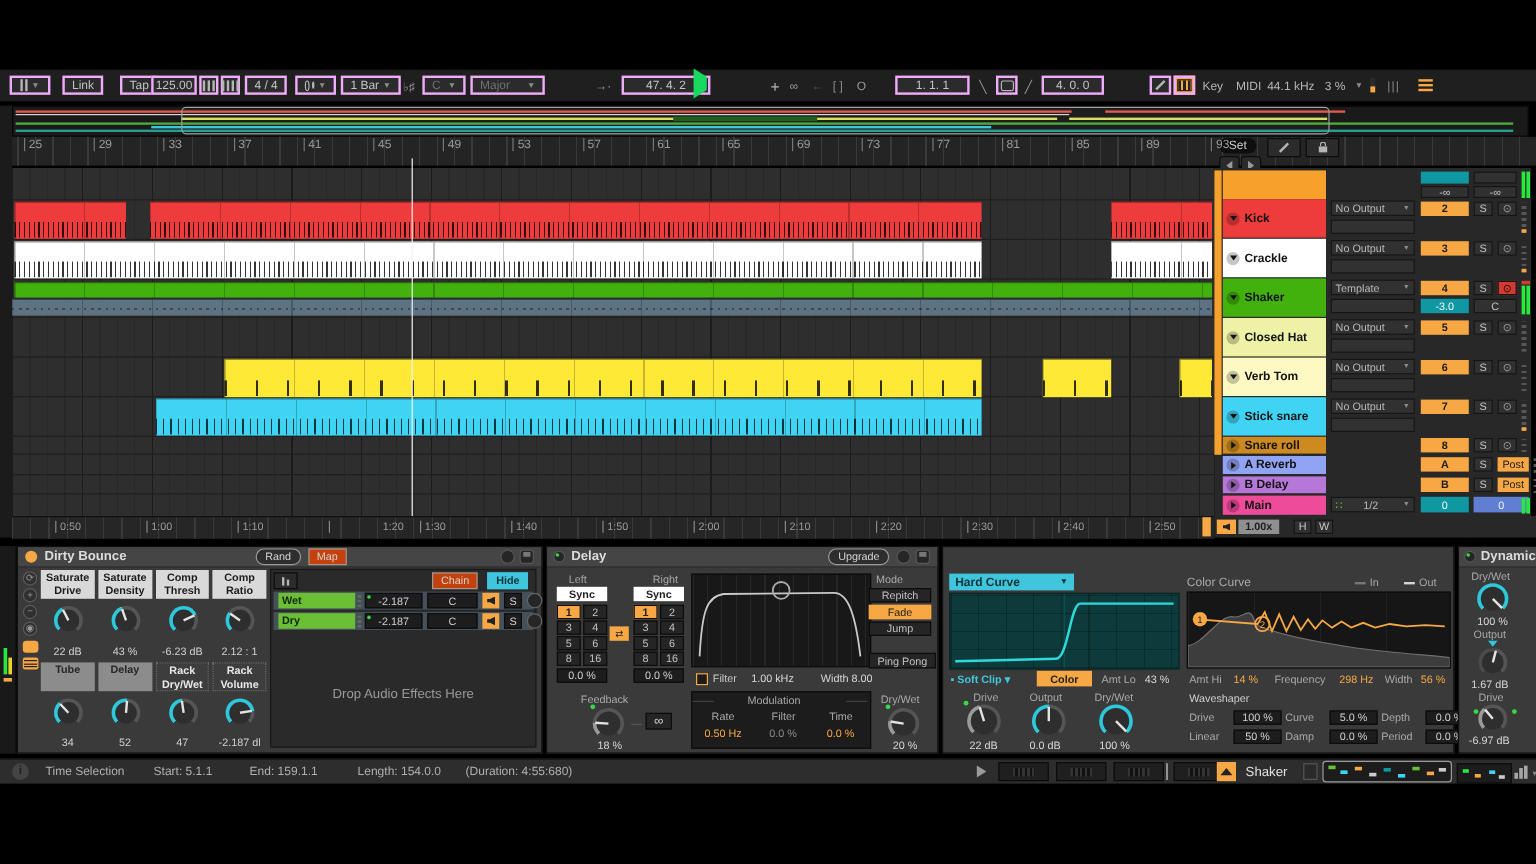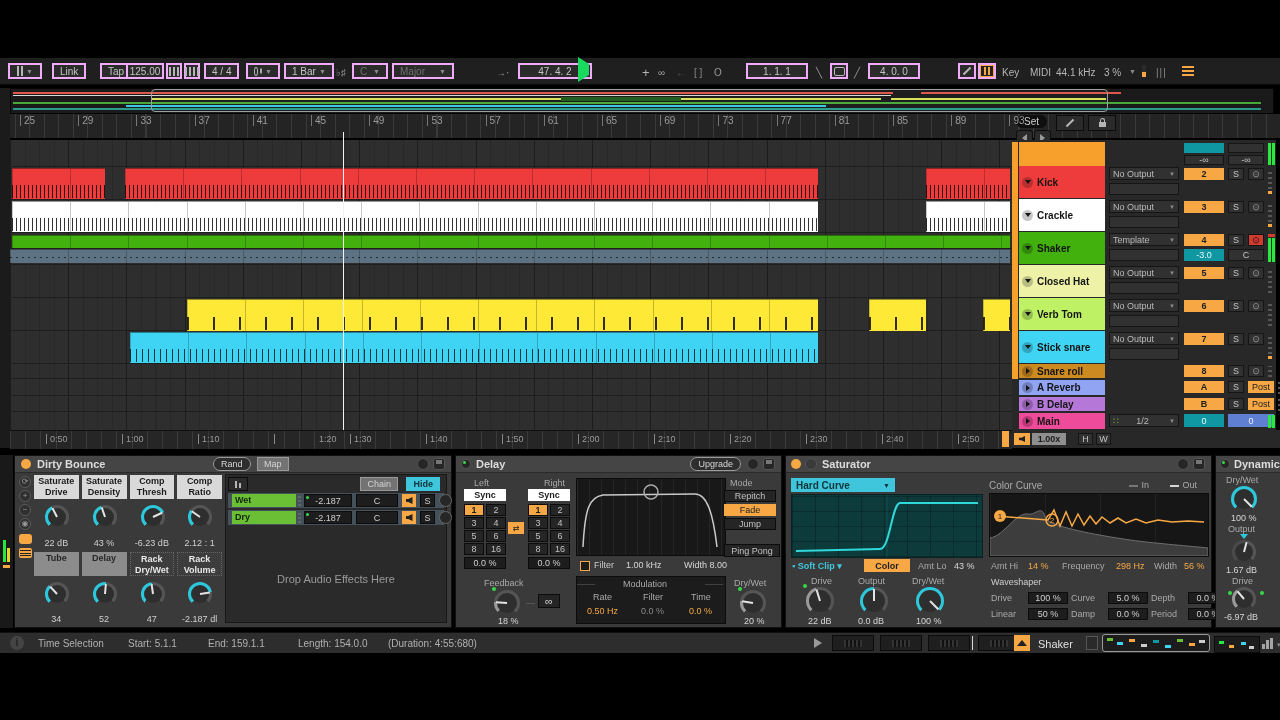--- a/index.html
+++ b/index.html
@@ -98,21 +98,21 @@
   .device{position:absolute;top:455px;height:173px;background:#3a3a3a;border:1px solid #101010;box-sizing:border-box;}
   .dev-head{position:absolute;left:0;top:0;right:0;height:16px;background:#454545;border-bottom:1px solid #2a2a2a;}
   .led{position:absolute;top:3px;width:10px;height:10px;border-radius:50%;background:#f7a845;}
   .led.off{background:#262626;border:1px solid #555;box-sizing:border-box;}
   .led.off:before{content:"";position:absolute;left:1px;top:1px;width:3px;height:3px;border-radius:50%;background:#35d94a;}
   .dev-title{position:absolute;top:2px;font-size:11px;color:#dcdcdc;font-weight:bold;}
   .head-ico{position:absolute;top:2px;width:12px;height:12px;border-radius:50%;background:#262626;border:1px solid #555;box-sizing:border-box;}
   .head-ico.disk{border-radius:3px;}
   .head-ico.disk:before{content:"";position:absolute;left:2px;top:1px;width:6px;height:4px;background:#777;}
   .pill{position:absolute;border:1px solid #9a9a9a;border-radius:8px;padding:0 7px;height:12px;line-height:12px;font-size:9px;color:#d5d5d5;background:#2e2e2e;top:1px;}
-  .flatbtn{position:absolute;background:#737373;border:1px solid #9a9a9a;padding:0 6px;height:12px;line-height:12px;font-size:9px;color:#d5d5d5;top:1px;}
+  .flatbtn{position:absolute;background:#c2410c;border:1px solid #9a9a9a;padding:0 6px;height:12px;line-height:12px;font-size:9px;color:#d5d5d5;top:1px;}
   .knob{position:absolute;}
   .knob .karc{position:absolute;inset:0;border-radius:50%;background:conic-gradient(from 225deg,var(--c) 0deg var(--s),#555 var(--s) 270deg,transparent 270deg 360deg);}
   .knob .kface{position:absolute;inset:3px;border-radius:50%;background:#2e2e2e;}
   .knob .kptr{position:absolute;left:50%;top:50%;width:2px;height:42%;margin-left:-1px;background:#e3e3e3;transform-origin:50% 0;transform:rotate(calc(var(--s) + 45deg));}
   .kdot{position:absolute;width:4px;height:4px;border-radius:50%;background:#35d94a;}
   .dlabel{position:absolute;color:#a9a9a9;font-size:9px;}
   .dvalue{position:absolute;color:#d6d6d6;font-size:9px;}
   .orangev{color:#f7a845;}
   .valbox{position:absolute;background:#1d1d1d;border:1px solid #0c0c0c;color:#cfcfcf;font-size:9px;display:flex;align-items:center;justify-content:center;box-sizing:border-box;}
 
@@ -456,21 +456,21 @@
           <span>No Output</span>
           <span class="caret" style="font-size:6px">▼</span>
         </div>
         <div class="io-box" style="top: 17px; height: 12px;"></div>
         <div class="num-box" style="top: 2px;">5</div>
         <div class="s-box" style="top: 2px;">S</div>
         <div class="arm-box" style="top: 2px;">⊙</div>
         <div class="meter-dots" style="top: 3px; height: 25px;"></div>
       </div>
       <div style="position: absolute; left: 0px; top: 158px; width: 264px; height: 33px;">
-        <div class="trk-color" style="top: 0px; height: 32px; background: #bef264;">
+        <div class="trk-color" style="top: 0px; height: 32px; background: #fef9c3;">
           <div class="fold">
             <i></i>
           </div>
           <span>Verb Tom</span>
         </div>
         <div class="io-box" style="top: 1px;">
           <span>No Output</span>
           <span class="caret" style="font-size:6px">▼</span>
         </div>
         <div class="io-box" style="top: 17px; height: 12px;"></div>
@@ -780,27 +780,20 @@
     <div class="knob" style="left:284px;top:134px;width:26px;height:26px;--c:#9a9a9a;--s:54deg">
         <div class="karc"></div>
         <div class="kface"></div>
         <div class="kptr"></div>
       </div>
     <span class="kdot" style="left:282px;top:131px"></span>
     <span class="dvalue" style="left:288px;top:160px">20 %</span>
   </div>
 
   <div class="device" style="left:785px;width:427px">
-    <div class="dev-head">
-      <span class="led" style="left:5px"></span>
-      <span class="head-ico" style="left:19px;background:#3a3a3a"></span>
-      <span class="dev-title" style="left:36px">Saturator</span>
-      <span class="head-ico" style="right:22px"></span>
-      <span class="head-ico disk" style="right:6px"></span>
-    </div>
     <span class="cyandrop" style="left:5px;top:22px;width:104px;height:14px">
         <span>Hard Curve</span>
         <span style="font-size:7px">▼</span>
       </span>
     <div class="satdisp" style="left:5px;top:38px;width:190px;height:62px">
       <svg width="190" height="62">
         <line x1="95" y1="0" x2="95" y2="62" stroke="#0a5050" stroke-width="1"></line>
         <path d="M4,56 L88,54 C98,54 100,8 108,8 L186,8" fill="none" stroke="#2fd9db" stroke-width="2"></path>
       </svg>
     </div>

